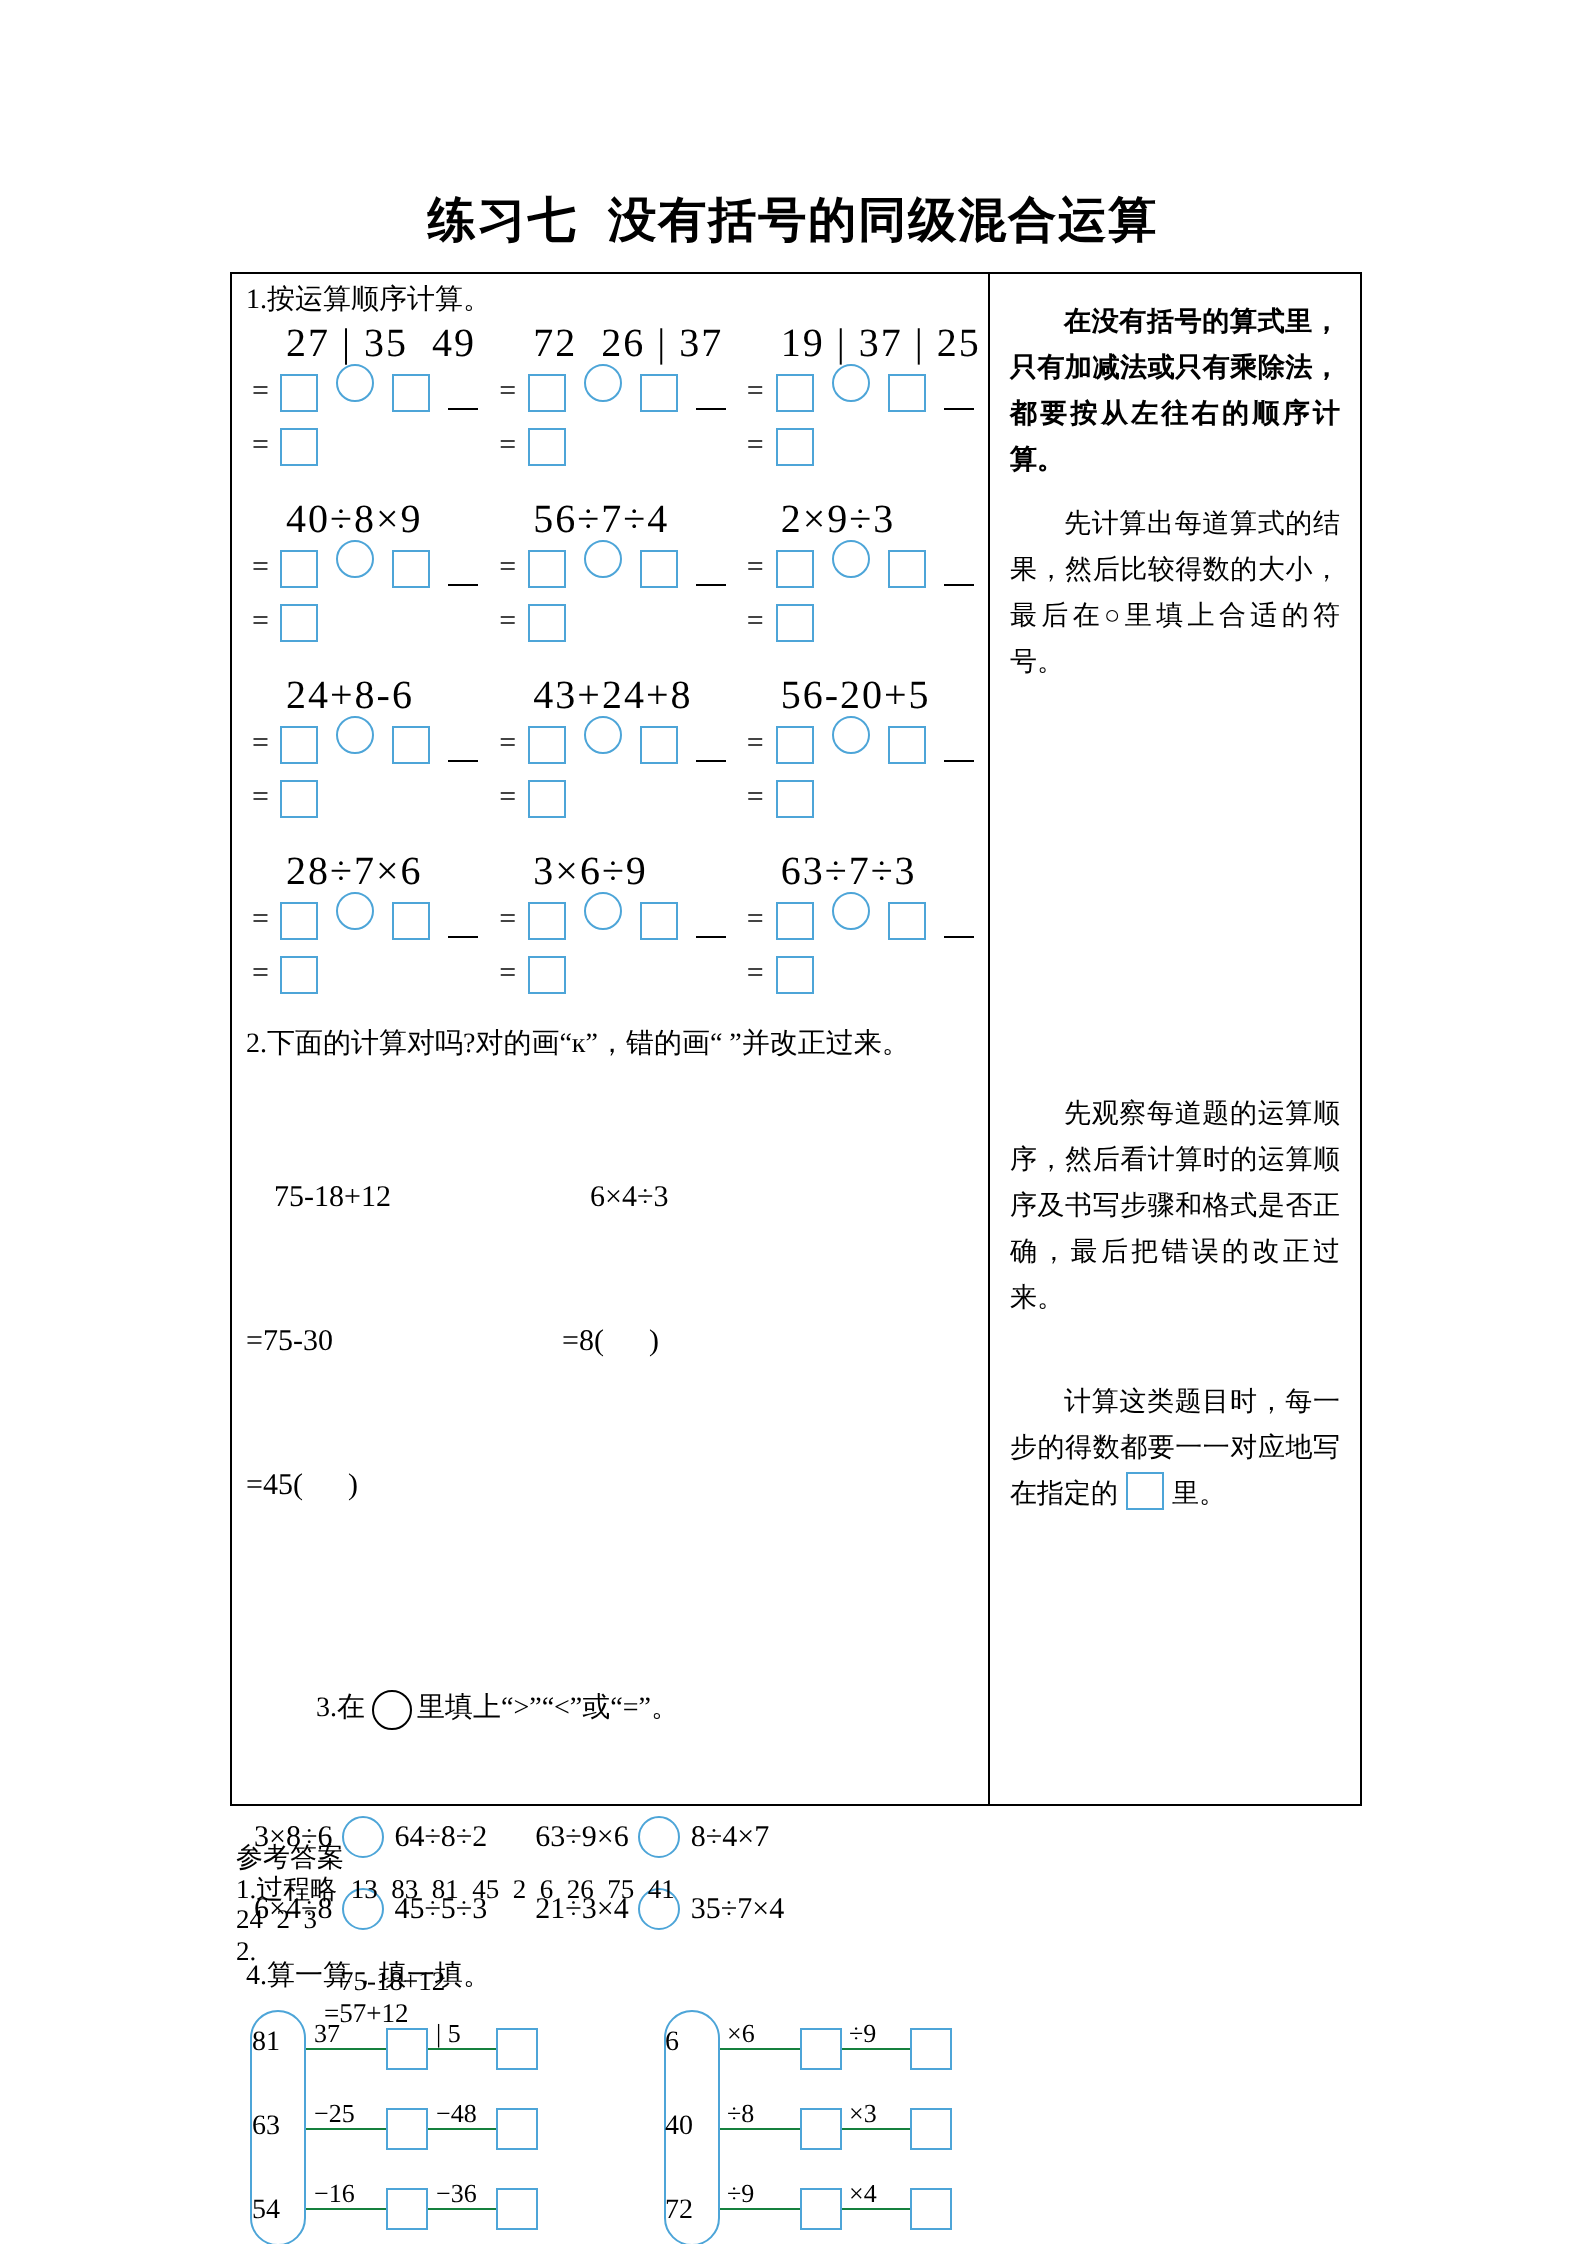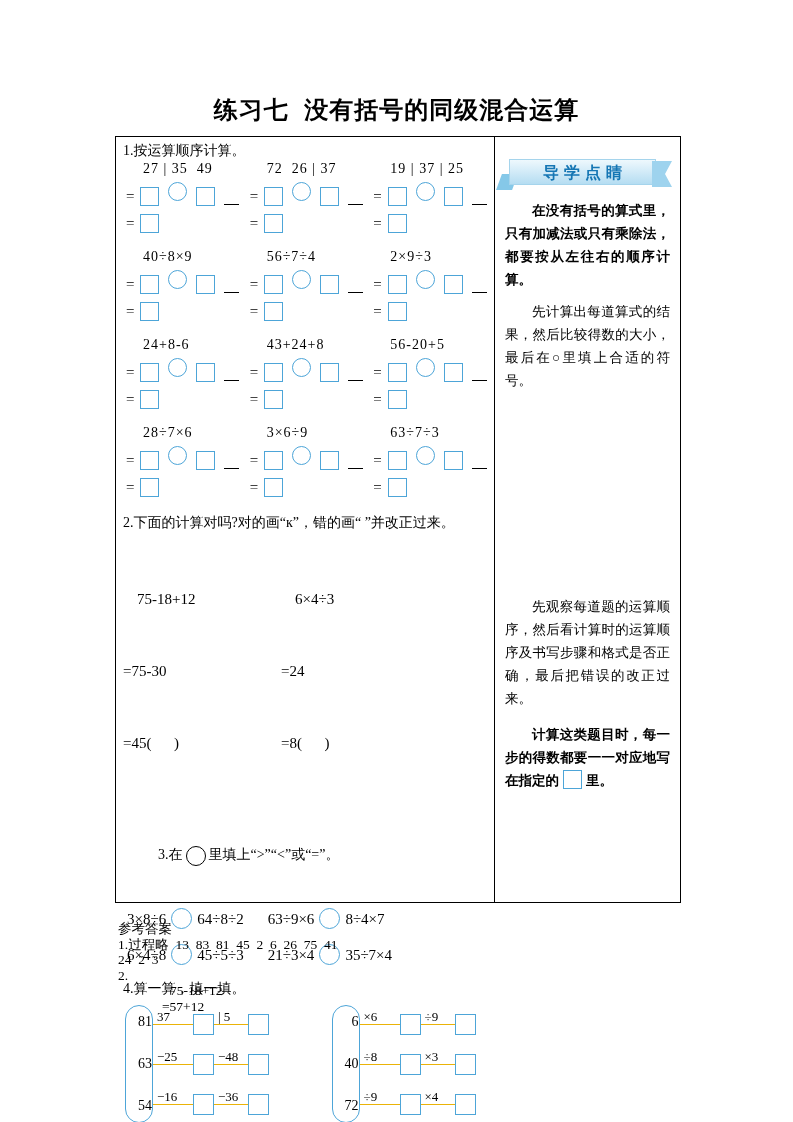--- a/index.html
+++ b/index.html
@@ -5,57 +5,57 @@
   html,body{margin:0;padding:0;background:#ffffff;}
   .page{position:relative;width:793px;height:1122px;background:#fff;font-family:"Liberation Serif",serif;color:#000;overflow:hidden;}
   .title{position:absolute;top:94px;left:0;width:100%;text-align:center;font-family:"Liberation Sans",sans-serif;font-weight:bold;font-size:24px;letter-spacing:1px;white-space:pre;}
   .main-box{position:absolute;left:115px;top:136px;width:566px;height:767px;border:1px solid #000;box-sizing:border-box;display:flex;}
   .left-col{width:378px;box-sizing:border-box;padding:4px 0 0 7px;}
   .right-col{flex:1;border-left:1px solid #000;box-sizing:border-box;padding:0 10px;}
   .s-heading{font-size:14px;line-height:20px;white-space:pre;}
   
   .p-row{display:flex;margin-bottom:12px;}
   .p-cell{width:124px;}
-  .p-expr{height:22px;font-size:14px;padding-left:20px;letter-spacing:1px;white-space:pre;}
+  .p-expr{height:22px;font-size:20px;padding-left:20px;letter-spacing:1px;white-space:pre;}
   .work-line{display:flex;align-items:center;height:27px;padding-left:3px;}
   .eq{font-size:15px;margin-right:6px;}
   .sq{display:inline-block;width:19px;height:19px;border:1.5px solid #4da5d8;margin-right:9px;flex:0 0 auto;box-sizing:border-box;}
   .ci{display:inline-block;width:19px;height:19px;border:1.5px solid #4da5d8;border-radius:50%;margin-right:9px;transform:translateY(-5px);flex:0 0 auto;box-sizing:border-box;}
   .tail{width:15px;height:1px;background:#000;align-self:flex-end;margin-bottom:5px;flex:0 0 auto;}
   
   .s2-cols{display:flex;margin-top:6px;}
   .s2-col{width:150px;font-size:15px;line-height:24px;white-space:pre;}
   .s2-col .first{padding-left:14px;}
   .s2-col.c2{margin-left:8px;}
   
   .h-circle{display:inline-block;width:20px;height:20px;border:1px solid #000;border-radius:50%;vertical-align:middle;margin:0 3px;box-sizing:border-box;}
   .cmp-row{display:flex;align-items:center;font-size:15px;margin-top:14px;height:28px;padding-left:4px;white-space:pre;}
   .cmp-circle{display:inline-block;width:21px;height:21px;border:1.5px solid #4da5d8;border-radius:50%;margin:0 5px;transform:translateY(-1px);flex:0 0 auto;box-sizing:border-box;}
   .cmp-gap{width:24px;flex:0 0 auto;}
   
   .charts{display:flex;gap:44px;margin-top:6px;margin-left:2px;}
   .chart{position:relative;width:168px;height:118px;}
-  .in-rect{position:absolute;left:0;top:0;width:28px;height:118px;border:1.5px solid #4da5d8;border-radius:15px;box-sizing:border-box;display:flex;flex-direction:column;justify-content:space-between;align-items:flex-end;padding:9px 0;}
+  .in-rect{position:absolute;left:0;top:0;width:28px;height:118px;border:1.5px solid #4da5d8;border-radius:15px;box-sizing:border-box;display:flex;flex-direction:column;justify-content:space-between;align-items:flex-start;padding:9px 0;}
   .in-num{font-size:14px;line-height:1;}
   .c-row{position:absolute;left:28px;height:24px;display:flex;align-items:center;}
   .c-row.r0{top:7px;}.c-row.r1{top:47px;justify-content:center;}.c-row.r2{top:87px;}
-  .c-line{position:relative;width:40px;height:1px;background:#eab308;flex:0 0 auto;}
+  .c-line{position:relative;width:40px;height:1px;background:#15803d;flex:0 0 auto;}
   .c-line.second{width:34px;}
   .c-line .op{position:absolute;left:4px;bottom:2px;font-size:13px;line-height:1;white-space:pre;}
   .c-box{width:21px;height:21px;border:1.5px solid #4da5d8;box-sizing:border-box;flex:0 0 auto;background:#fff;}
   
   .banner{position:relative;height:28px;margin-top:22px;}
   .banner-left{position:absolute;left:-6px;bottom:-3px;width:16px;height:16px;background:#85c8e8;transform:skewX(-20deg);}
   .banner-main{position:absolute;left:4px;right:14px;top:0;height:26px;line-height:26px;text-align:center;font-family:"Liberation Sans",sans-serif;font-weight:bold;font-size:16px;letter-spacing:5px;text-indent:5px;color:#1576b4;background:linear-gradient(180deg,#eef8fd,#b5ddf2);border:1px solid #a5d4ec;box-sizing:border-box;white-space:nowrap;overflow:hidden;}
   .banner-right{position:absolute;right:-2px;top:2px;width:20px;height:26px;background:#9ed3ee;clip-path:polygon(0 0,100% 0,65% 50%,100% 100%,0 100%);}
   .sb-para{font-size:13.5px;line-height:23px;text-indent:2em;text-align:justify;}
   .sb-para.p1{margin-top:12px;font-weight:bold;}
   .sb-para.p2{margin-top:203px;}
   .sb-para.p3{margin-top:9px;}
-  .sb-para.p4{margin-top:13px;font-weight:bold;}
+  .sb-para.p4{margin-top:29px;}
   .inline-box{display:inline-block;width:19px;height:19px;border:1.5px solid #4da5d8;vertical-align:-4px;margin:0 4px;box-sizing:border-box;}
   
   .answers{position:absolute;left:118px;top:921px;font-size:13.5px;line-height:15.5px;}
   .answers div{white-space:pre;}
   .ans-l4{padding-left:52px;}
   .ans-l5{padding-left:44px;}
 </style>
 </head>
 <body>
 
@@ -254,21 +254,20 @@
       <div style="margin-top:8px;">
         <div class="s-heading">2.下面的计算对吗?对的画“к”，错的画“ ”并改正过来。</div>
         <div class="s2-cols">
           <div class="s2-col c1">
             <div class="first">75-18+12</div>
             <div>=75-30</div>
             <div>=45(      )</div>
           </div>
           <div class="s2-col c2">
             <div class="first">6×4÷3</div>
-            <div>=24</div>
             <div>=8(      )</div>
           </div>
         </div>
       </div>
 
       <div style="margin-top:16px;">
         <div class="s-heading" style="line-height:24px;">
           <span>3.在</span><span class="h-circle"></span><span>里填上“&gt;”“&lt;”或“=”。</span>
         </div>
         <div class="cmp-row">
@@ -362,25 +361,20 @@
                 <span class="c-box"></span>
             </div>
           </div>
 
         </div>
       </div>
 
     </div>
 
     <div class="right-col">
-      <div class="banner">
-        <div class="banner-left"></div>
-        <div class="banner-main">导学点睛</div>
-        <div class="banner-right"></div>
-      </div>
       <div class="sb-para p1">在没有括号的算式里，只有加减法或只有乘除法，都要按从左往右的顺序计算。</div>
       <div class="sb-para p3">先计算出每道算式的结果，然后比较得数的大小，最后在○里填上合适的符号。</div>
       <div class="sb-para p2">先观察每道题的运算顺序，然后看计算时的运算顺序及书写步骤和格式是否正确，最后把错误的改正过来。</div>
       <div class="sb-para p4">
         <span>计算这类题目时，每一步的得数都要一一对应地写在指定的</span><span class="inline-box"></span><span>里。</span>
       </div>
     </div>
 
   </div>
 

